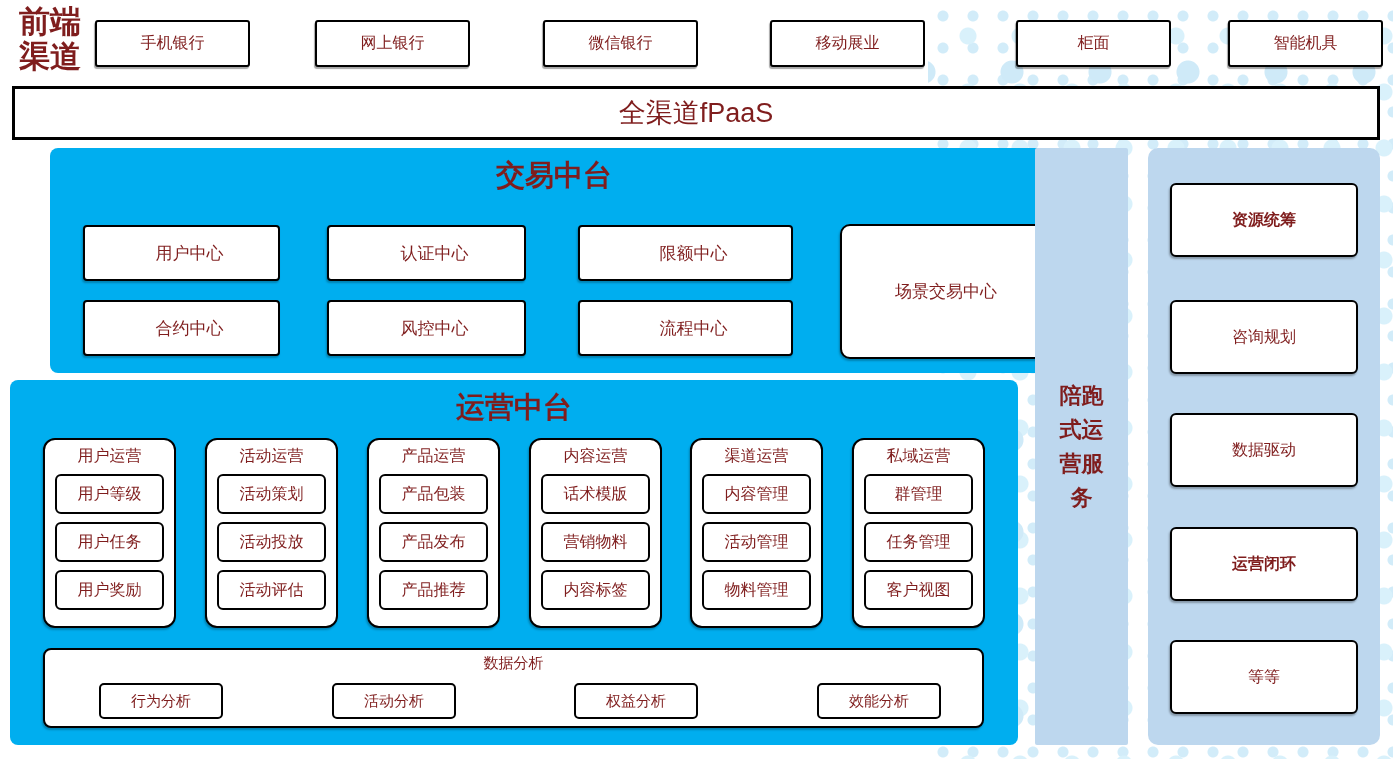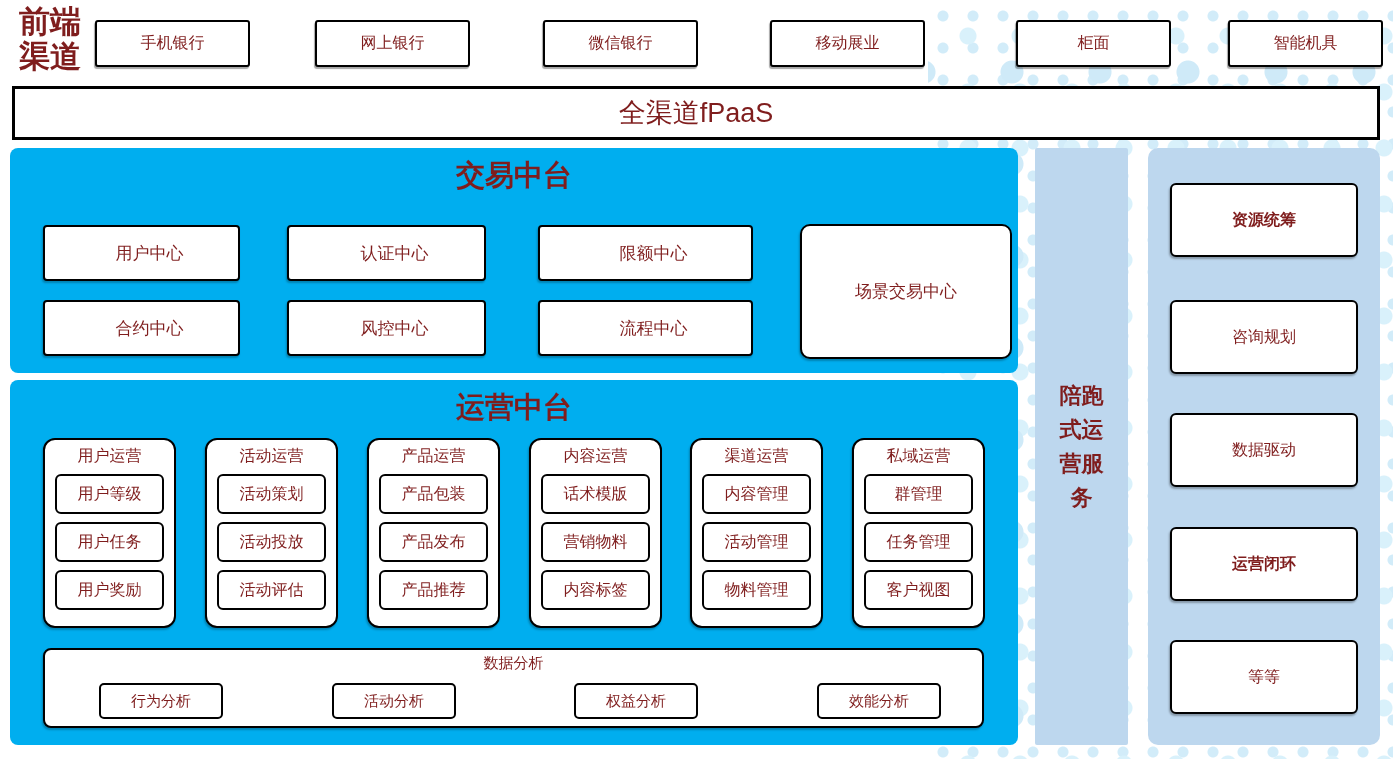--- a/index.html
+++ b/index.html
@@ -98,21 +98,21 @@
 
   <div class="layer wbox channel" style="left:95px;">手机银行</div>
   <div class="layer wbox channel" style="left:315px;">网上银行</div>
   <div class="layer wbox channel" style="left:770px;">移动展业</div>
   <div class="layer wbox channel" style="left:543px;">微信银行</div>
   <div class="layer wbox channel" style="left:1016px;">柜面</div>
   <div class="layer wbox channel" style="left:1228px;">智能机具</div>
 
   <div class="layer fpaas">全渠道fPaaS</div>
 
-  <div class="layer blue-section" style="top:148px;height:225px;">
+  <div class="layer blue-section" style="top:148px;height:225px;margin-left:40px;">
     <div class="sec-title" style="top:8px;">交易中台</div>
     <div class="wbox center-box" style="left:33px;top:77px;width:197px;height:56px;">用户中心</div>
     <div class="wbox center-box" style="left:277px;top:77px;width:199px;height:56px;">认证中心</div>
     <div class="wbox center-box" style="left:528px;top:77px;width:215px;height:56px;">限额中心</div>
     <div class="wbox center-box" style="left:33px;top:152px;width:197px;height:56px;">合约中心</div>
     <div class="wbox center-box" style="left:277px;top:152px;width:199px;height:56px;">风控中心</div>
     <div class="wbox center-box" style="left:528px;top:152px;width:215px;height:56px;">流程中心</div>
     <div class="wbox scene-box" style="left:790px;top:76px;width:212px;height:135px;">场景交易中心</div>
   </div>
 

